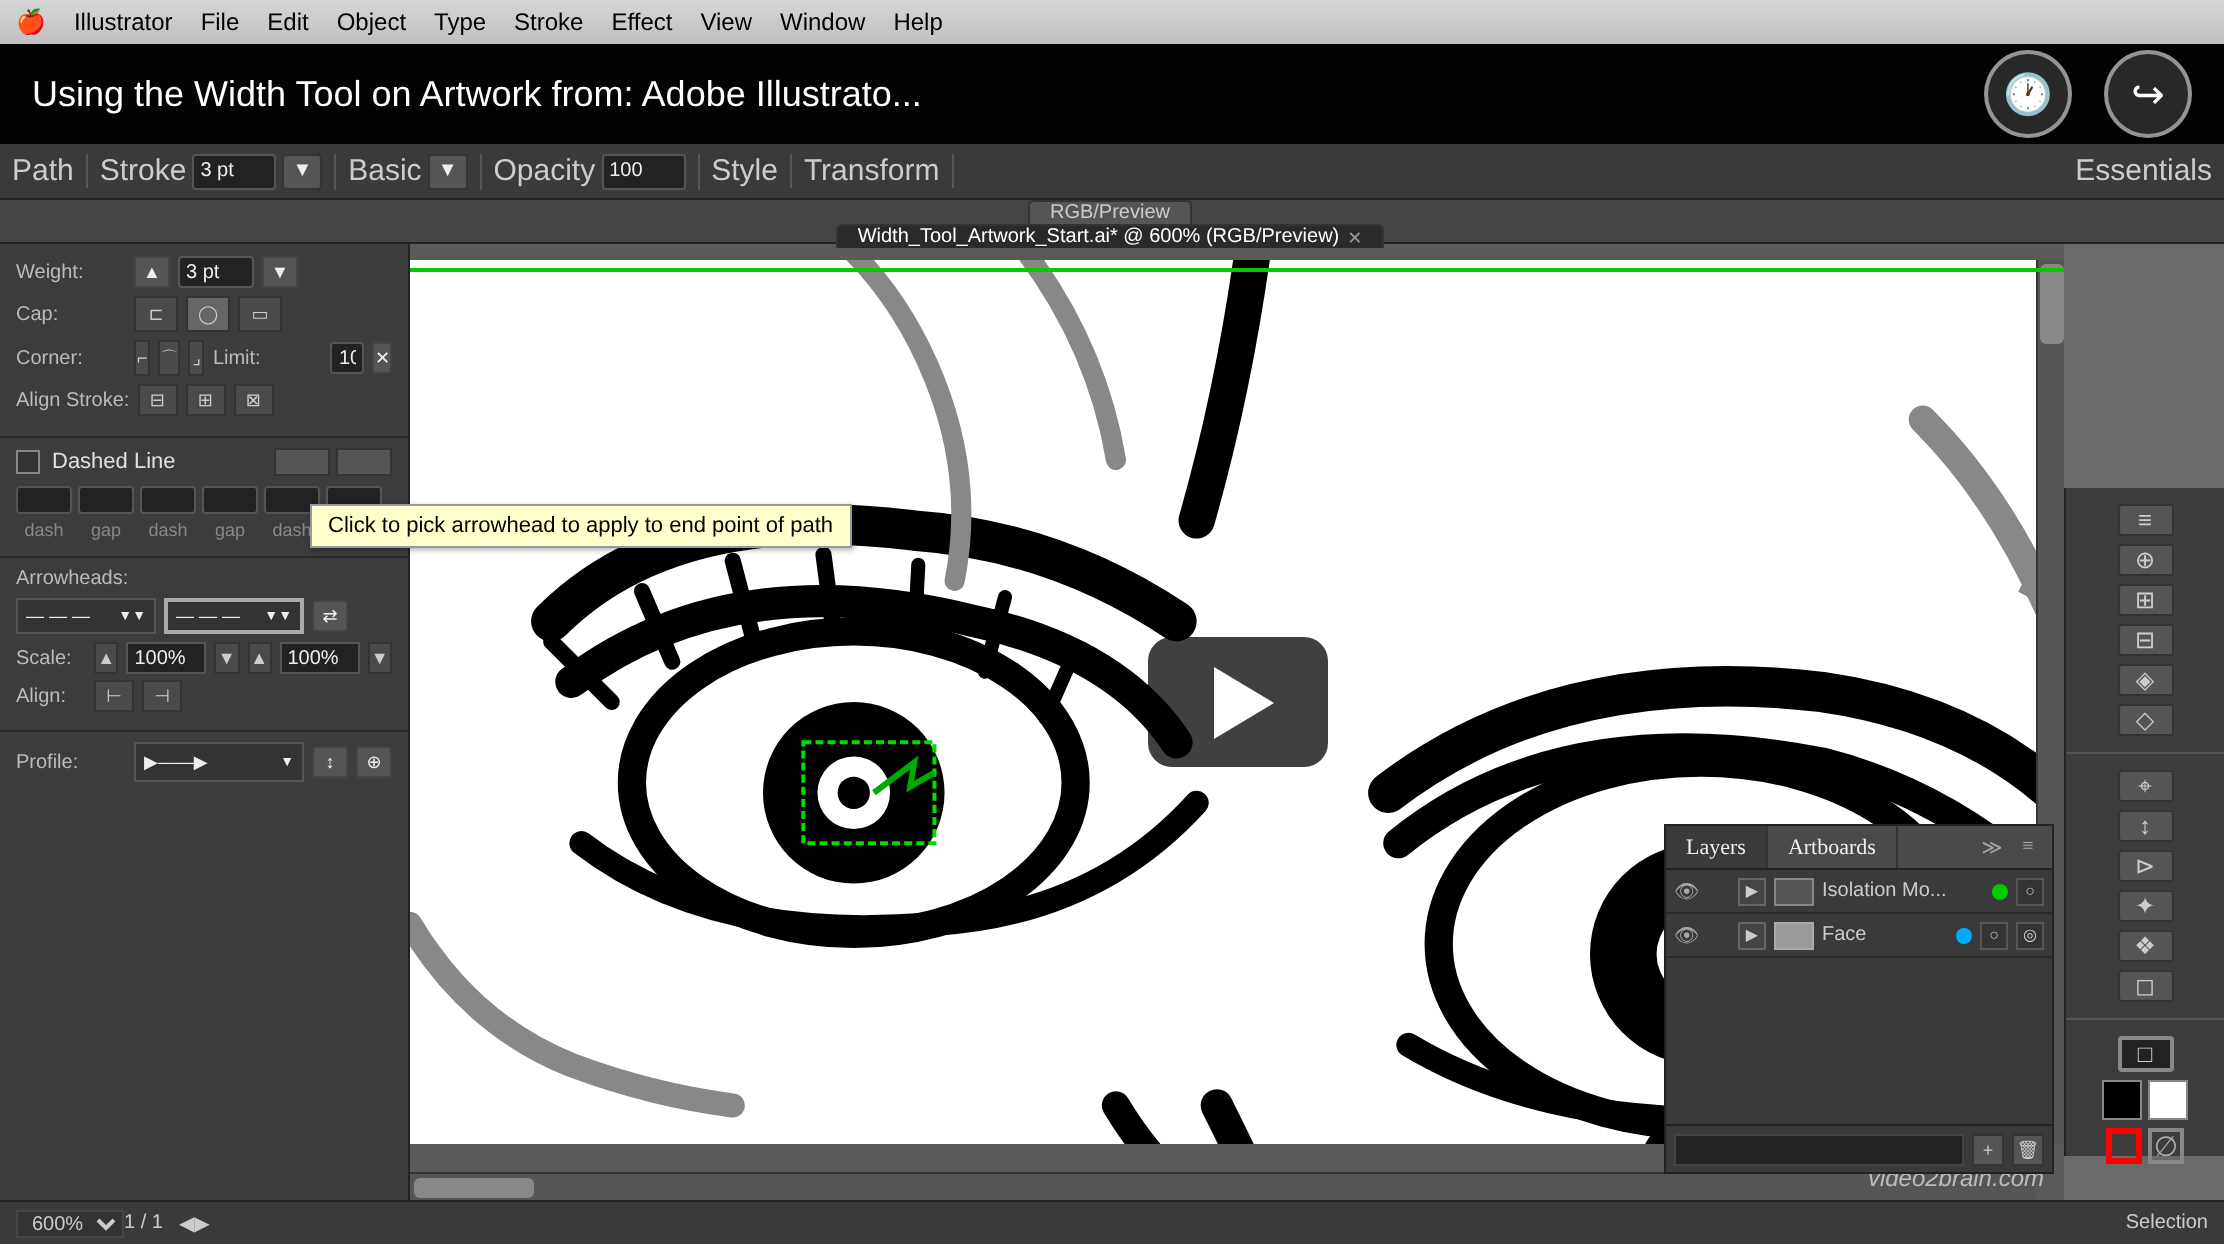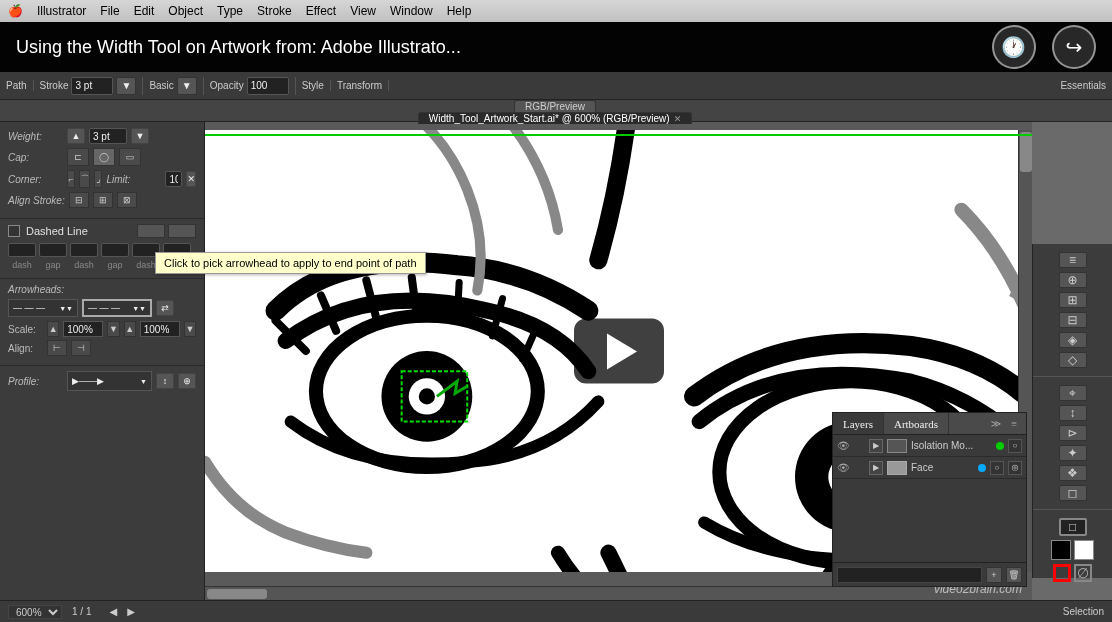--- a/index.html
+++ b/index.html
@@ -70,21 +70,21 @@
       gap: 4px;
       z-index: 90;
       border-bottom: 1px solid #222;
     }
     .toolbar-group {
       display: flex; align-items: center; gap: 3px;
       border-right: 1px solid #555;
       padding-right: 6px;
       margin-right: 2px;
     }
-    .toolbar-label { color: #ccc; font-size: 10px; }
+    .toolbar-label { color: #ccc; font-size: 15px; }
     .toolbar-input {
       background: #222; border: 1px solid #555; color: #eee;
       width: 42px; height: 18px; font-size: 10px; padding: 1px 3px;
       border-radius: 2px;
     }
     .toolbar-btn {
       background: #555; border: 1px solid #333; color: #eee;
       height: 18px; padding: 0 4px; font-size: 10px; cursor: pointer;
       border-radius: 2px;
     }
@@ -134,21 +134,21 @@
     .panel-section {
       padding: 6px 8px;
       border-bottom: 1px solid #2a2a2a;
     }
     .panel-row {
       display: flex;
       align-items: center;
       gap: 4px;
       margin-bottom: 4px;
     }
-    .panel-label { color: #bbb; font-size: 10px; min-width: 55px; font-style: italic; }
+    .panel-label { color: #bbb; font-size: 10px; min-width: 55px; }
     .panel-input {
       background: #222; border: 1px solid #555; color: #eee;
       width: 38px; height: 16px; font-size: 10px; padding: 1px 3px;
       border-radius: 2px;
     }
     .panel-small-btn {
       background: #555; border: 1px solid #444; color: #eee;
       width: 18px; height: 16px; font-size: 9px; cursor: pointer;
       display: flex; align-items: center; justify-content: center;
       border-radius: 2px;
@@ -374,21 +374,21 @@
     }
 
     
     #statusbar {
       position: absolute;
       bottom: 0; left: 0; right: 0;
       height: 22px;
       background: #3a3a3a;
       border-top: 1px solid #222;
       display: flex; align-items: center;
-      padding: 0 8px; gap: 10px;
+      padding: 0 8px; gap: 0;
       font-size: 10px; color: #ccc;
       z-index: 100;
     }
     .status-select {
       background: #333; border: 1px solid #444;
       color: #ccc; height: 14px; font-size: 10px; padding: 0 3px;
     }
 
     
     #watermark {

